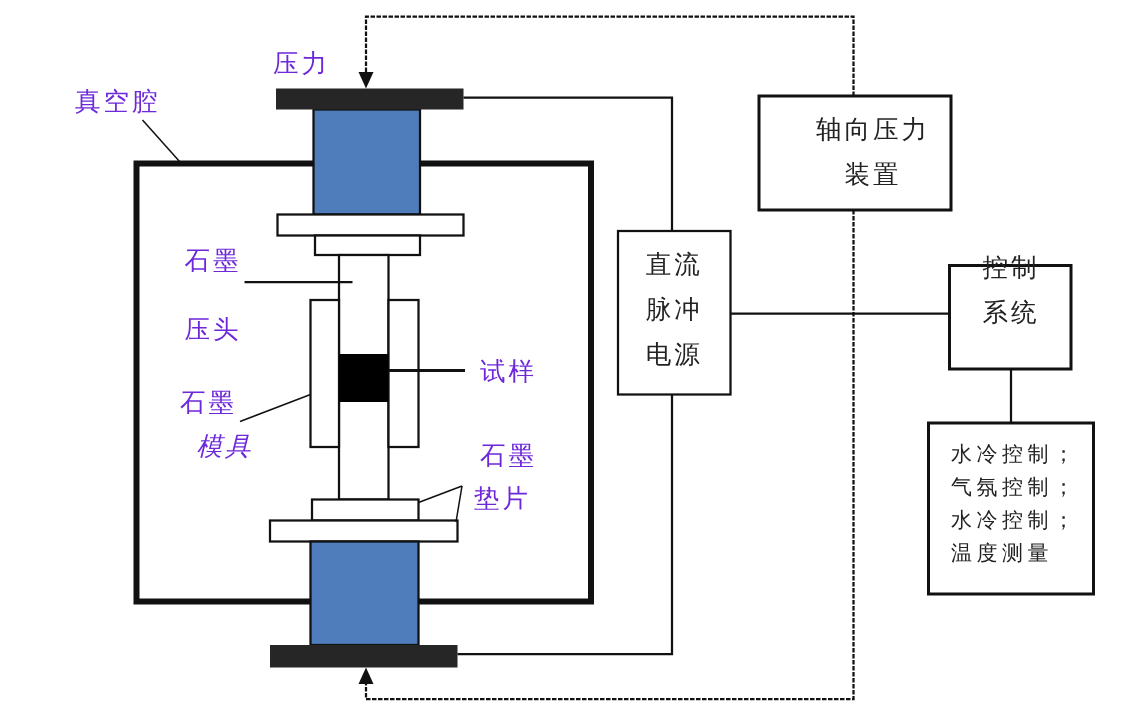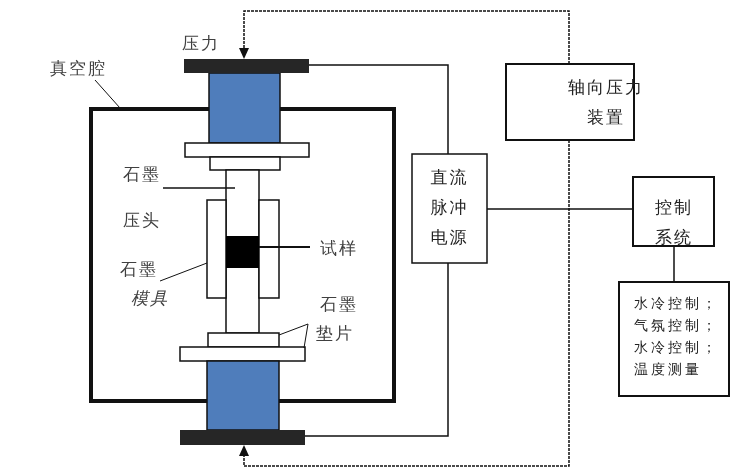--- a/index.html
+++ b/index.html
@@ -1,19 +1,19 @@
 <!DOCTYPE html>
 <html><head>
 <meta charset="utf-8">
 <style>
   html, body { margin: 0; padding: 0; background: #ffffff; }
   body { width: 755px; height: 476px; position: relative; overflow: hidden;
          font-family: "DejaVu Serif", "Liberation Serif", serif; }
   svg { position: absolute; left: 0; top: 0; }
-  .lbl { position: absolute; font-size: 17px; color: #404040; line-height: 1; letter-spacing: 2px; white-space: nowrap; }
+  .lbl { position: absolute; font-size: 17px; color: #6d28d9; line-height: 1; letter-spacing: 2px; white-space: nowrap; }
   .box-text { position: absolute; font-size: 17px; color: #222; text-align: center; line-height: 30px; letter-spacing: 2px; }
   .sub-text { position: absolute; font-size: 14px; color: #222; line-height: 22px; letter-spacing: 3px; }
 </style>
 </head>
 <body>
 
 <svg width="755" height="476" viewBox="0 0 755 476">
 
   <rect x="91" y="109" width="303" height="292" fill="none" stroke="#111" stroke-width="4"></rect>
 
@@ -62,30 +62,30 @@
 <div class="lbl" style="left:182px; top:35px;">压力</div>
 <div class="lbl" style="left:50px; top:60px;">真空腔</div>
 <div class="lbl" style="left:123px; top:166px;">石墨</div>
 <div class="lbl" style="left:123px; top:212px;">压头</div>
 <div class="lbl" style="left:120px; top:261px;">石墨</div>
 <div class="lbl" style="left:131px; top:290px;font-style:italic;">模具</div>
 <div class="lbl" style="left:320px; top:240px;">试样</div>
 <div class="lbl" style="left:320px; top:296px;">石墨</div>
 <div class="lbl" style="left:316px; top:325px;">垫片</div>
 
-<div class="box-text" style="left:506px; top:72px; width:152px;padding-left:24px;">
+<div class="box-text" style="left:506px; top:72px; width:152px;">
   <div>轴向压力</div>
   <div>装置</div>
 </div>
 <div class="box-text" style="left:412px; top:162px; width:75px;">
   <div>直流</div>
   <div>脉冲</div>
   <div>电源</div>
 </div>
-<div class="box-text" style="left:633px; top:192px; width:82px;">
+<div class="box-text" style="left:633px; top:164px; width:82px;">
   <div>控制</div>
   <div>系统</div>
 </div>
 <div class="sub-text" style="left:634px; top:292px; width:95px;">
   <div>水冷控制；</div>
   <div>气氛控制；</div>
   <div>水冷控制；</div>
   <div>温度测量</div>
 </div>
 

